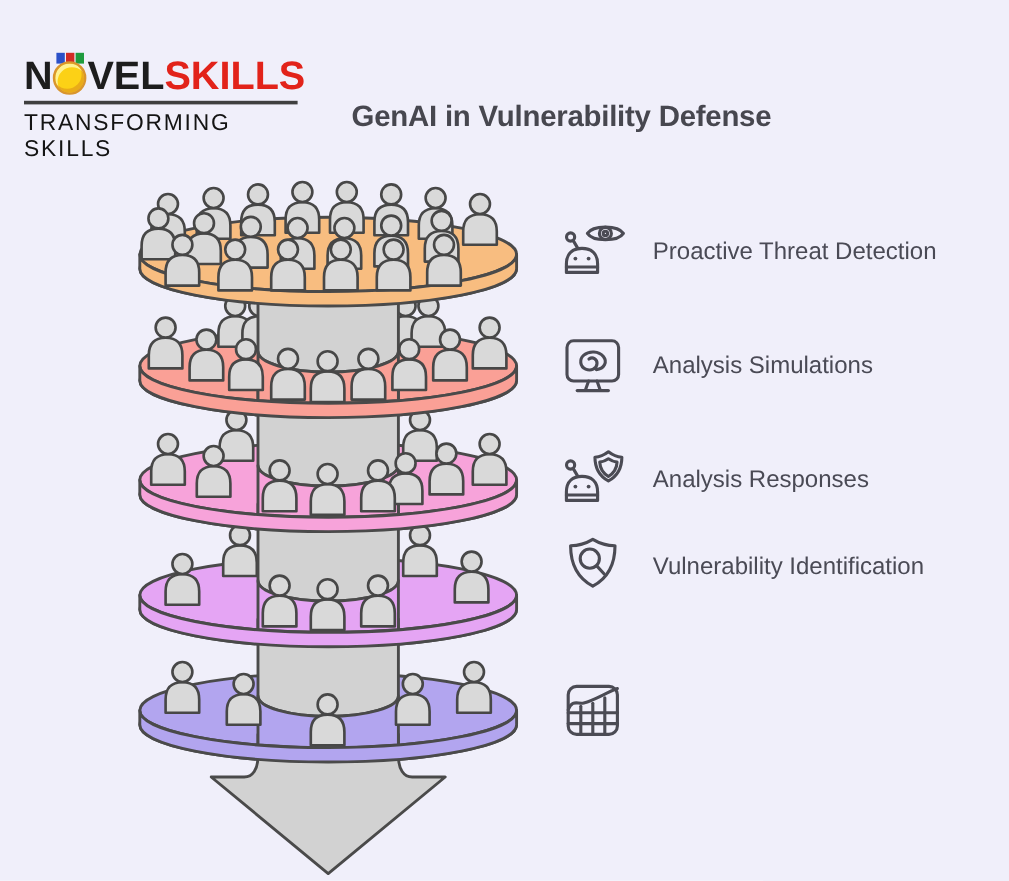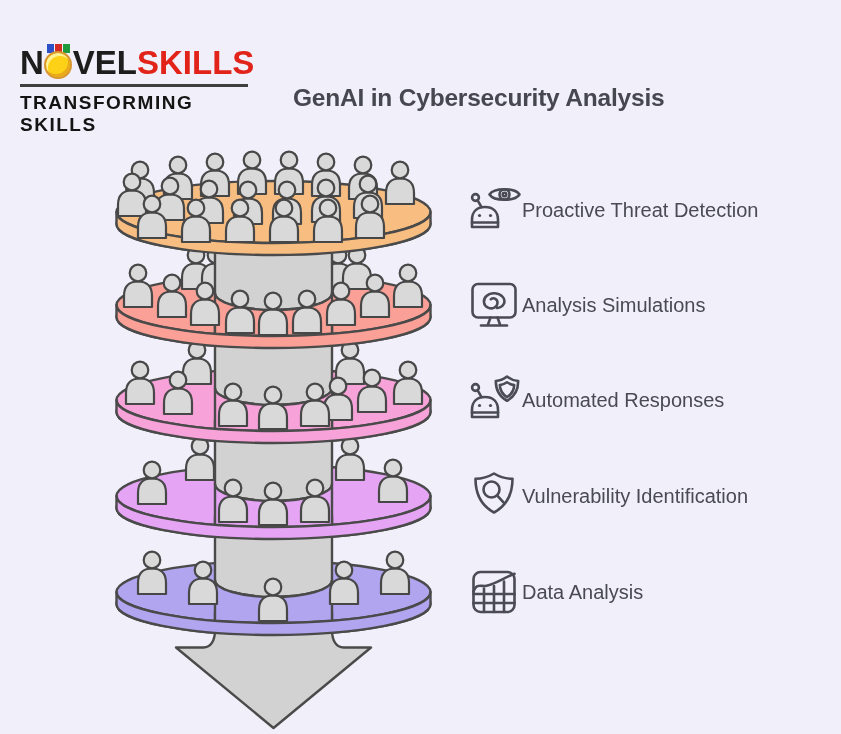--- a/index.html
+++ b/index.html
@@ -10,29 +10,29 @@
   }
   
   .logo{position:absolute; left:20px; top:44px; width:240px;}
   .logo-row1{display:flex; align-items:flex-end; font-size:33px; font-weight:800; letter-spacing:0; line-height:1; color:#1D1D1D;}
   .logo-row1 .vista{color:#E2231A;}
   .medal{display:inline-flex; flex-direction:column; align-items:center; width:27px; margin:0 1px 0 1px;}
   .ribbon{display:flex; gap:1px; margin-bottom:-2px;}
   .ribbon i{width:7px; height:9px; display:block;}
   .coin{width:24px; height:24px; border-radius:50%; border:2px solid #D9952E; box-shadow:inset -2px -3px 0 rgba(216,140,30,.55), inset 2px 3px 0 rgba(255,245,160,.9);}
   .logo-line{height:2.5px; background:#3F3F3F; width:228px; margin:5px 0 5px 0;}
-  .tagline{font-size:19px; letter-spacing:1.5px; color:#141414; font-weight:700;}
+  .tagline{font-size:19px; letter-spacing:1.5px; color:#141414; font-weight:400;}
   
   .title{position:absolute; left:293px; top:84px; margin:0; font-size:24.5px; font-weight:700; color:#47474F; letter-spacing:-0.2px;}
   
   .funnel-svg{position:absolute; left:0; top:130px;}
   
   .features{position:absolute; left:466px; top:0; width:372px;}
-  .feature{position:absolute; left:0; display:flex; align-items:center; height:56px;text-align:right;}
-  .f0{top:182px;} .f1{top:277px;} .f2{top:372px;} .f3{top:468px;} .f4{top:564px;}
+  .feature{position:absolute; left:0; display:flex; align-items:center; gap:22px; height:56px;text-align:right;}
+  .f0{top:182px;} .f1{top:277px;} .f2{top:372px;} .f3{top:444px;} .f4{top:564px;}
   .ficon{width:56px; height:56px; flex:0 0 56px;}
   .ficon svg{display:block;}
   .fi{stroke:#4B4B54; stroke-width:2.6; fill:none; stroke-linecap:round; stroke-linejoin:round;}
   .fi .dot{fill:#4B4B54; stroke:none;}
   .flabel{font-size:20px; color:#4A4A55; white-space:nowrap;}
 </style>
 </head>
 <body>
 
 <div class="canvas">
@@ -48,21 +48,21 @@
         </span>
         <span class="coin" style="background: rgb(252, 209, 22);"></span>
       </span>
       <span>VEL</span>
       <span class="vista">SKILLS</span>
     </div>
     <div class="logo-line"></div>
     <div class="tagline">TRANSFORMING SKILLS</div>
   </div>
 
-  <h1 class="title">GenAI in Cybersecurity Analysis</h1>
+  <h1 class="title">GenAI in Vulnerability Defense</h1>
 
   <svg class="funnel-svg" width="470" height="604" viewBox="0 0 470 604">
     <defs>
       <g id="person" stroke="#474747" stroke-width="2.2" stroke-linejoin="round" fill="#D9D9D9">
         <path d="M -14 0 L -14 -11 C -14 -21 -9 -25.5 0 -25.5 C 9 -25.5 14 -21 14 -11 L 14 0 Z"></path>
         <circle cx="0" cy="-34" r="8.3"></circle>
       </g>
     </defs>
 
     <g stroke="#4A4A4A" stroke-width="2.4" stroke-linejoin="round">
@@ -236,21 +236,21 @@
           <line x1="6" y1="40.5" x2="32" y2="40.5"></line>
           <circle class="dot" cx="13.5" cy="33.5" r="1.6"></circle>
           <circle class="dot" cx="24.5" cy="33.5" r="1.6"></circle>
           <circle cx="9.5" cy="15.5" r="3.4"></circle>
           <line x1="11.6" y1="18.3" x2="15.4" y2="24.8"></line>
           <path d="M41 4.5 C44.5 7.2 48.5 8.8 52.2 9 C52.2 17.5 48.6 24.6 41 28.8 C33.4 24.6 29.8 17.5 29.8 9 C33.5 8.8 37.5 7.2 41 4.5 Z"></path>
           <path d="M41 10.3 C43.2 11.8 45.7 12.8 48.2 13.1 C48 18 45.7 22.2 41 25.1 C36.3 22.2 34 18 33.8 13.1 C36.3 12.8 38.8 11.8 41 10.3 Z"></path>
         </g>
           </svg>
       </span>
-      <span class="flabel">Automated Responses</span>
+      <span class="flabel">Analysis Responses</span>
     </div>
 
     <div class="feature f3">
       <span class="ficon">
         <svg viewBox="0 0 56 56" width="56" height="56">
             <g class="fi">
           <path d="M28 5.5 C33.5 8.8 40.5 10.8 46.5 10.8 C46.5 26 40.5 37.8 28 44.5 C15.5 37.8 9.5 26 9.5 10.8 C15.5 10.8 22.5 8.8 28 5.5 Z"></path>
           <circle cx="25.5" cy="21.5" r="8"></circle>
           <line x1="31.3" y1="27.6" x2="37.5" y2="34.3"></line>
         </g>
@@ -266,17 +266,16 @@
           <rect x="7.5" y="8" width="41" height="40" rx="7"></rect>
           <path d="M7.5 27.5 C11 18.5 15.5 23 20.5 21.8 C29.5 19.8 38.5 13.5 48.5 9.8"></path>
           <line x1="18" y1="24.5" x2="18" y2="48"></line>
           <line x1="28" y1="22" x2="28" y2="48"></line>
           <line x1="38" y1="17.5" x2="38" y2="48"></line>
           <line x1="7.5" y1="30" x2="48.5" y2="30"></line>
           <line x1="7.5" y1="39" x2="48.5" y2="39"></line>
         </g>
           </svg>
       </span>
-      <span class="flabel">Data Analysis</span>
     </div>
 
   </div>
 </div>
 
 </body></html>

